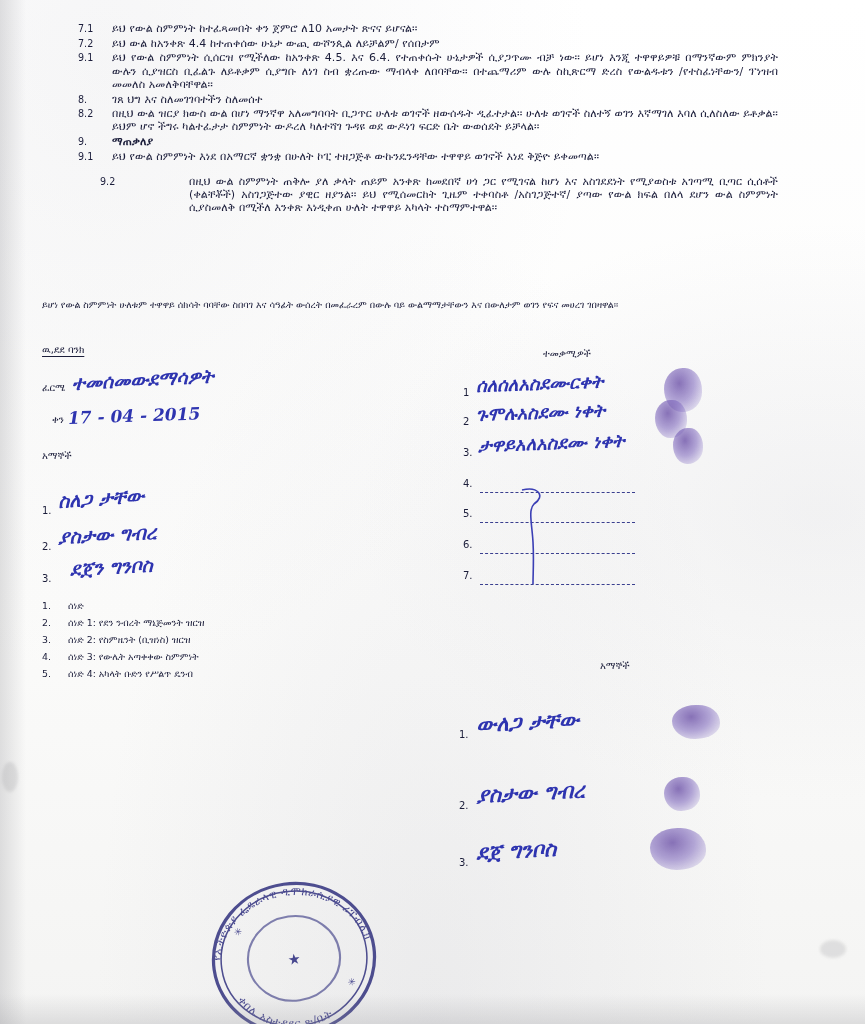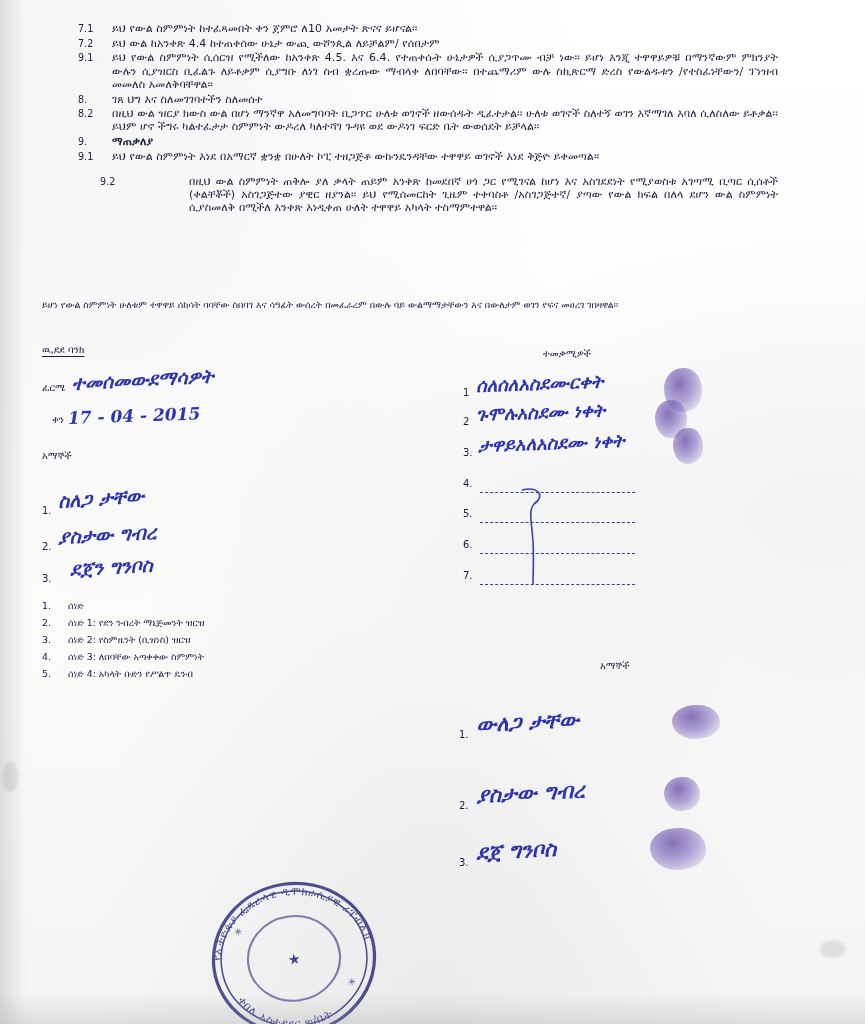--- a/index.html
+++ b/index.html
@@ -277,21 +277,21 @@
     <div class="row">
       <div class="n">2.</div>
       <div>ሰነድ 1: የደን ንብረት ማኔጅመንት ዝርዝ</div>
     </div>
     <div class="row">
       <div class="n">3.</div>
       <div>ሰነድ 2: የስምዜንት (ቢዝነስ) ዝርዝ</div>
     </div>
     <div class="row">
       <div class="n">4.</div>
-      <div>ሰነድ 3: ለበባቸው አጣቀቀው ስምምነት</div>
+      <div>ሰነድ 3: የውሌት አጣቀቀው ስምምነት</div>
     </div>
     <div class="row">
       <div class="n">5.</div>
       <div>ሰነድ 4: አካላት ቡድን የሥልጥ ዴንብ</div>
     </div>
   </div>
 
   <div class="seal">
     <svg viewBox="0 0 200 175" width="196" height="168" aria-hidden="true">
       <defs>

